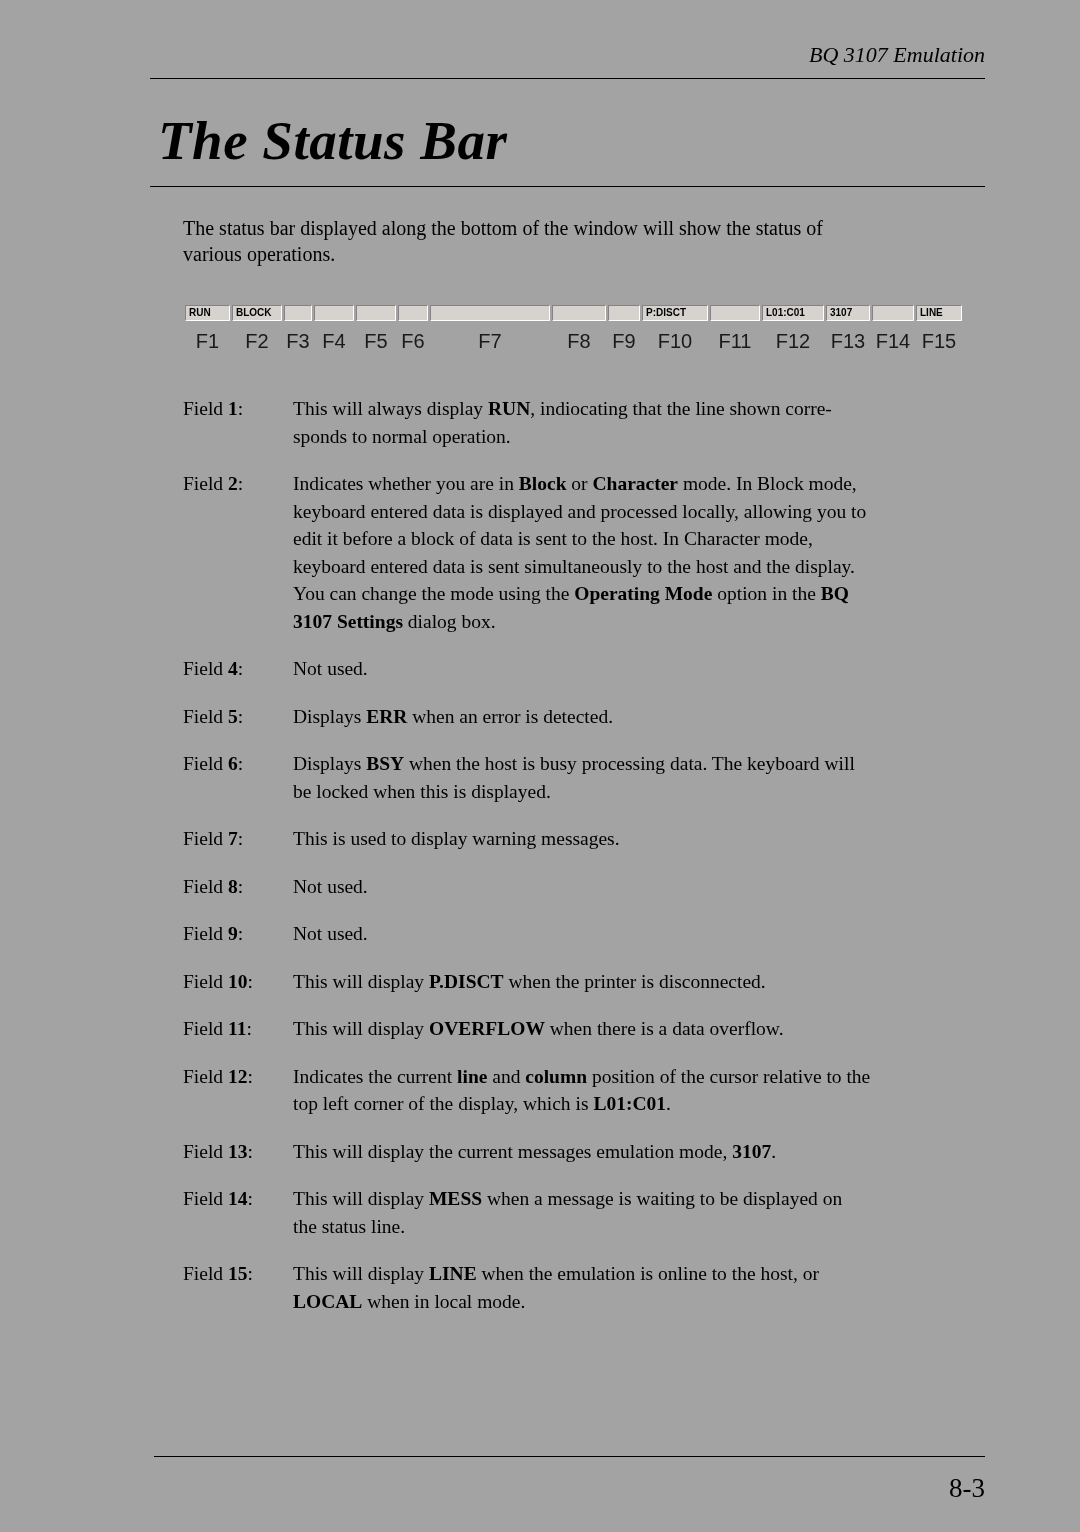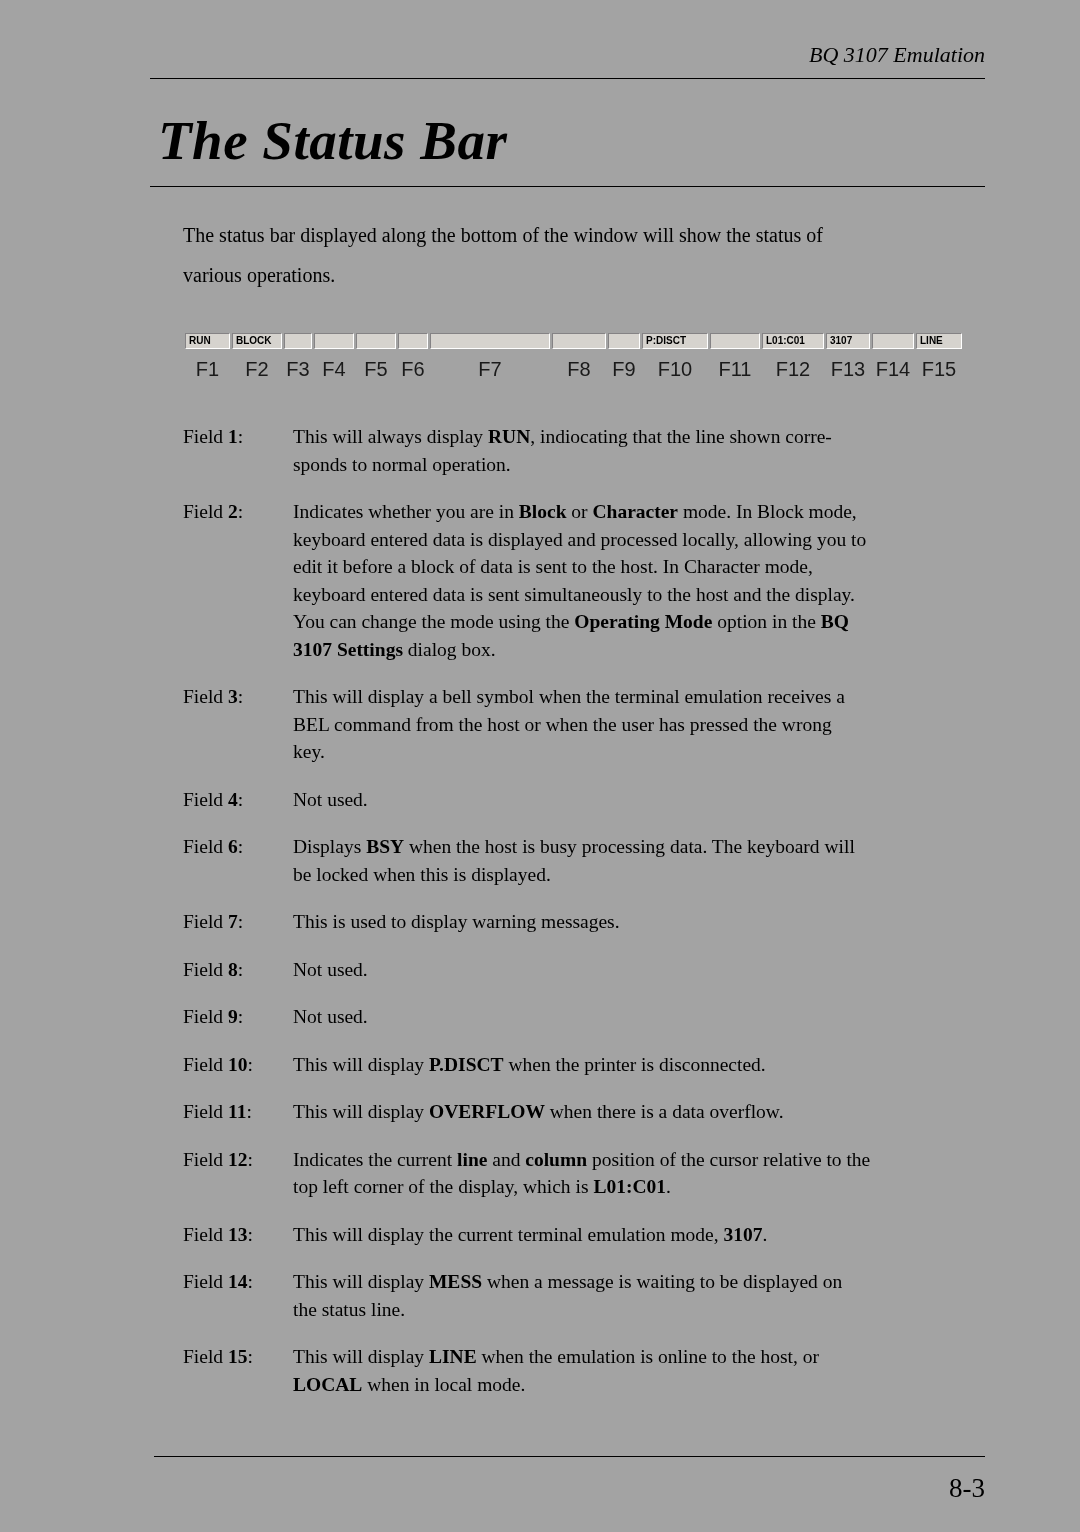--- a/index.html
+++ b/index.html
@@ -28,21 +28,21 @@
   h1.doc-title {
     font-size: 55px;
     font-style: italic;
     font-weight: bold;
     margin: 30px 0 14px 8px;
     letter-spacing: 0.5px;
   }
   .intro {
     margin: 28px 0 0 33px;
     font-size: 20px;
-    line-height: 40px;
+    line-height: 26px;
     white-space: pre-line;
   }
   
   .statusbar {
     margin: 38px 0 0 35px;
     display: flex;
     gap: 2px;
     align-items: flex-start;
   }
   .sb-col { display: flex; flex-direction: column; align-items: center; }
@@ -195,32 +195,30 @@
   <div class="field-row">
     <div class="field-label"><span>Field </span><b>2</b><span>:</span></div>
     <div class="field-desc"><span>Indicates whether you are in </span><b>Block</b><span> or </span><b>Character</b><span> mode. In Block mode,
 keyboard entered data is displayed and processed locally, allowing you to
 edit it before a block of data is sent to the host. In Character mode,
 keyboard entered data is sent simultaneously to the host and the display.
 You can change the mode using the </span><b>Operating Mode</b><span> option in the </span><b>BQ
 3107 Settings</b><span> dialog box.</span></div>
   </div>
 
-  <div class="field-row">
-    <div class="field-label"><span>Field </span><b>3</b><span>:</span></div>
-    <div class="field-desc"><span>This will display a bell symbol when the terminal emulation receives a
-BEL command from the host or when the user has pressed the wrong
-key.</span></div>
-  </div>
 
   <div class="field-row">
     <div class="field-label"><span>Field </span><b>4</b><span>:</span></div>
     <div class="field-desc"><span>Not used.</span></div>
   </div>
 
+  <div class="field-row">
+    <div class="field-label"><span>Field </span><b>5</b><span>:</span></div>
+    <div class="field-desc"><span>Displays </span><b>ERR</b><span> when an error is detected.</span></div>
+  </div>
 
   <div class="field-row">
     <div class="field-label"><span>Field </span><b>6</b><span>:</span></div>
     <div class="field-desc"><span>Displays </span><b>BSY</b><span> when the host is busy processing data. The keyboard will
 be locked when this is displayed.</span></div>
   </div>
 
   <div class="field-row">
     <div class="field-label"><span>Field </span><b>7</b><span>:</span></div>
     <div class="field-desc"><span>This is used to display warning messages.</span></div>
@@ -247,21 +245,21 @@
   </div>
 
   <div class="field-row">
     <div class="field-label"><span>Field </span><b>12</b><span>:</span></div>
     <div class="field-desc"><span>Indicates the current </span><b>line</b><span> and </span><b>column</b><span> position of the cursor relative to the
 top left corner of the display, which is </span><b>L01:C01</b><span>.</span></div>
   </div>
 
   <div class="field-row">
     <div class="field-label"><span>Field </span><b>13</b><span>:</span></div>
-    <div class="field-desc"><span>This will display the current terminal emulation mode, </span><b>3107</b><span>.</span></div>
+    <div class="field-desc"><span>This will display the current messages emulation mode, </span><b>3107</b><span>.</span></div>
   </div>
 
   <div class="field-row">
     <div class="field-label"><span>Field </span><b>14</b><span>:</span></div>
     <div class="field-desc"><span>This will display </span><b>MESS</b><span> when a message is waiting to be displayed on
 the status line.</span></div>
   </div>
 
   <div class="field-row">
     <div class="field-label"><span>Field </span><b>15</b><span>:</span></div>

